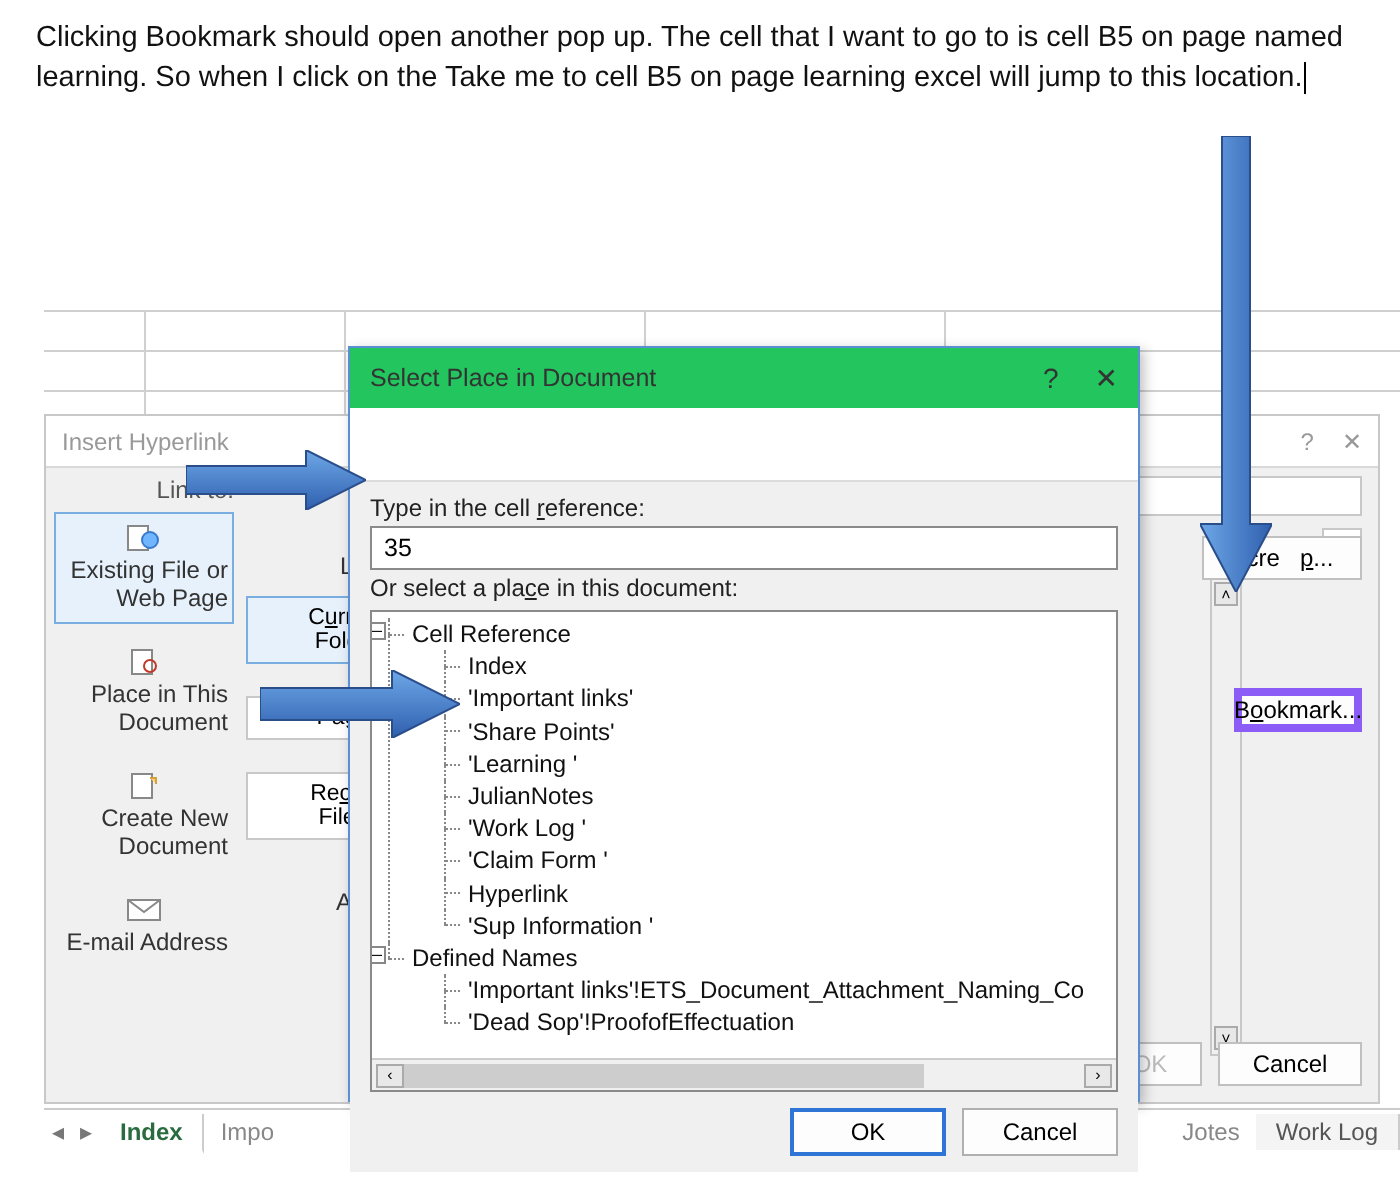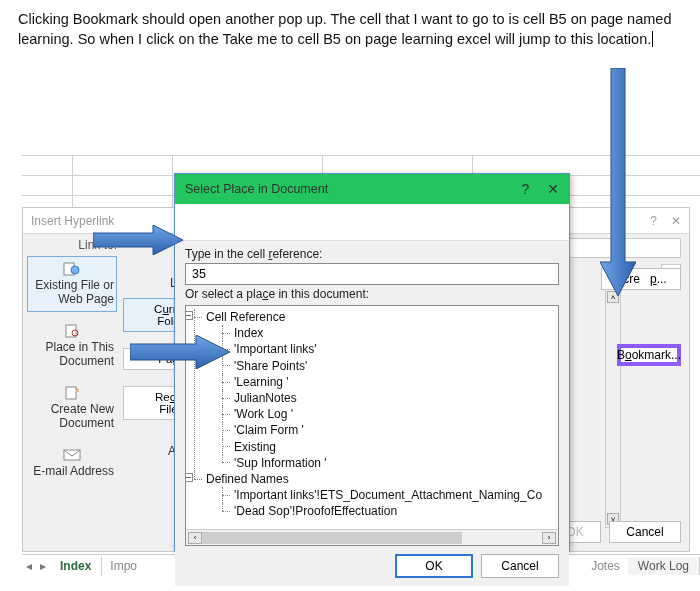--- a/index.html
+++ b/index.html
@@ -201,21 +201,21 @@
             <span class="tw">–</span>
             <span>Cell Reference</span>
             <ul>
               <li><span>Index</span></li>
               <li><span>'Important links'</span></li>
               <li><span>'Share Points'</span></li>
               <li><span>'Learning '</span></li>
               <li><span>JulianNotes</span></li>
               <li><span>'Work Log '</span></li>
               <li><span>'Claim Form '</span></li>
-              <li><span>Existing</span></li>
+              <li><span>Hyperlink</span></li>
               <li><span>'Sup Information '</span></li>
             </ul>
           </li>
           <li>
             <span class="tw">–</span>
             <span>Defined Names</span>
             <ul>
               <li><span>'Important links'!ETS_Document_Attachment_Naming_Co</span></li>
               <li><span>'Dead Sop'!ProofofEffectuation</span></li>
             </ul>

